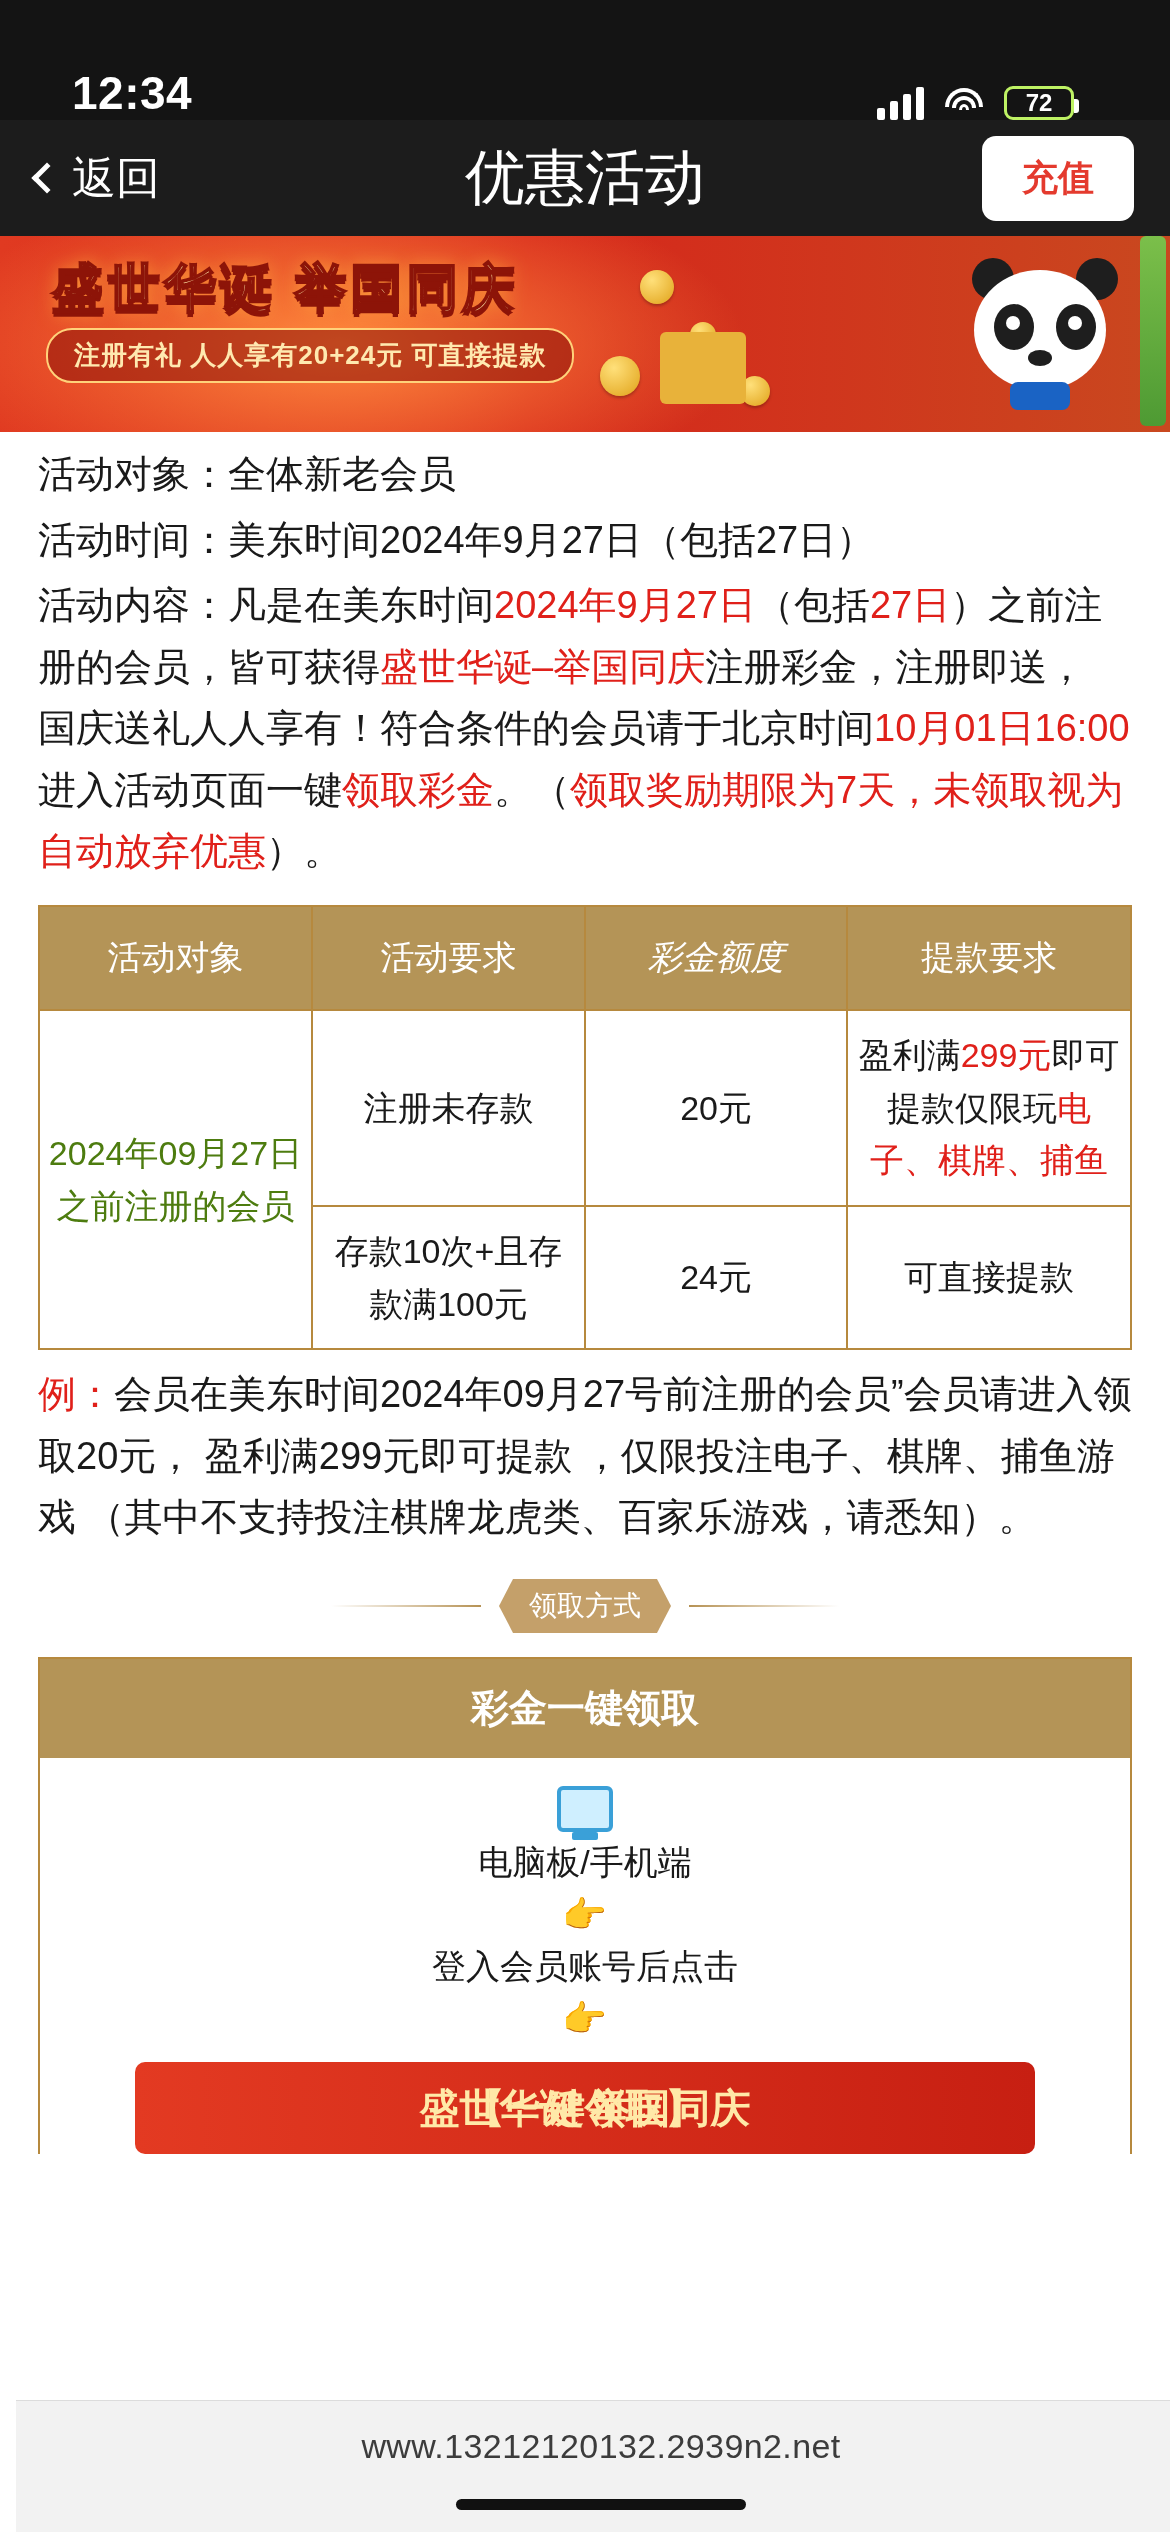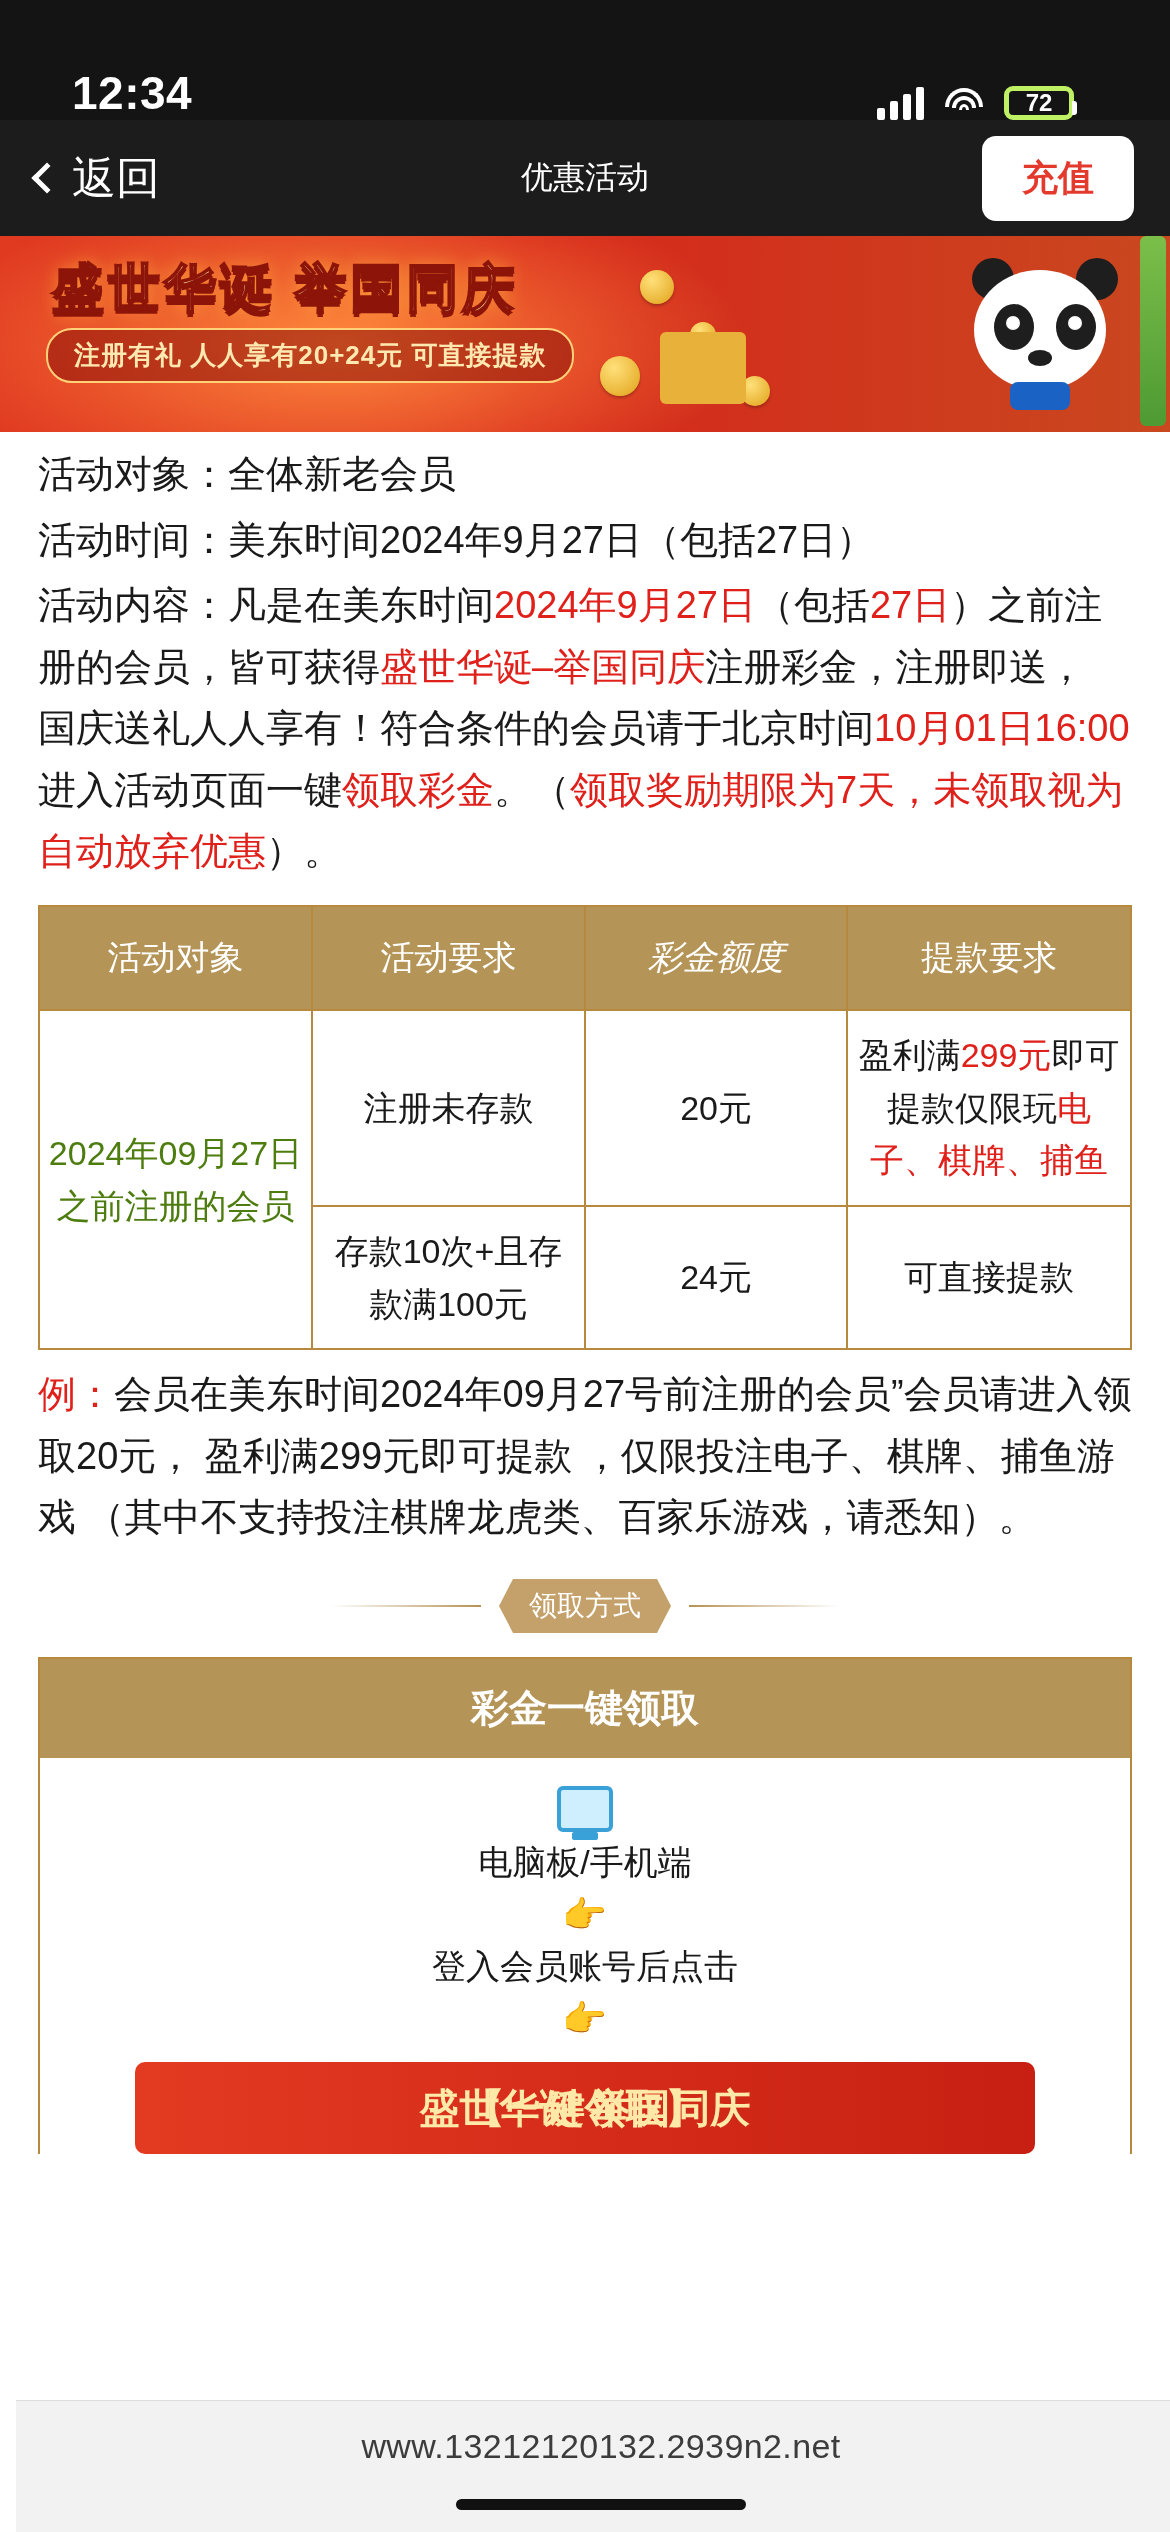--- a/index.html
+++ b/index.html
@@ -23,33 +23,33 @@
   .signal i { display:block; width:8px; background:#fff; border-radius:2px; }
   .signal i:nth-child(1){height:12px;}
   .signal i:nth-child(2){height:19px;}
   .signal i:nth-child(3){height:26px;}
   .signal i:nth-child(4){height:33px;}
   .wifi { width:40px; height:30px; position:relative; }
   .wifi span { position:absolute; left:50%; transform:translateX(-50%); border:4px solid #fff; border-bottom:none; border-radius:50% 50% 0 0 / 100% 100% 0 0; }
   .wifi span:nth-child(1){ width:38px; height:19px; top:0; }
   .wifi span:nth-child(2){ width:24px; height:12px; top:8px; }
   .wifi span:nth-child(3){ width:10px; height:6px; top:16px; border-width:3px;}
-  .battery { width:70px; height:34px; border:5px solid #bef264; border-radius:9px; position:relative; display:flex; align-items:center; justify-content:center; }
+  .battery { width:70px; height:34px; border:3px solid #bef264; border-radius:9px; position:relative; display:flex; align-items:center; justify-content:center; }
   .battery:after { content:""; position:absolute; right:-8px; top:10px; width:5px; height:14px; background:#fff; border-radius:0 3px 3px 0; }
   .battery b { font-size:24px; font-weight:700; color:#fff; }
 
   
   .navbar {
     height:116px; background:#1c1c1c; color:#fff;
     display:flex; align-items:center; position:relative; padding:0 36px;
   }
   .nav-back { display:flex; align-items:center; gap:14px; z-index:2; }
   .chev { width:22px; height:22px; border-left:5px solid #fff; border-bottom:5px solid #fff; transform:rotate(45deg); }
   .nav-back-label { font-size:44px; }
-  .nav-title { position:absolute; left:0; right:0; text-align:center; font-size:32px; font-weight:500; }
+  .nav-title { position:absolute; left:0; right:0; text-align:center; font-size:60px; font-weight:500; }
   .recharge-btn {
     margin-left:auto; z-index:2;
     background:#fff; color:#e43a2e; font-size:36px; font-weight:700;
     padding:18px 40px; border-radius:14px; border:none;
   }
 
   
   .banner {
     position:relative; width:100%; height:196px; overflow:hidden;
     background:linear-gradient(90deg,#e03a21 0%,#d6261b 45%,#c9481f 100%);

